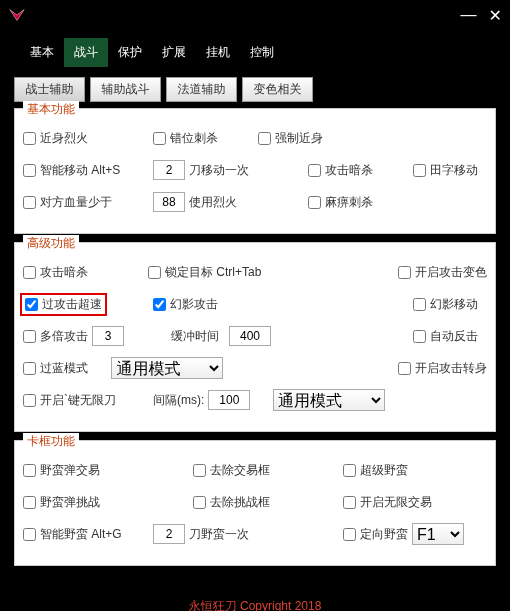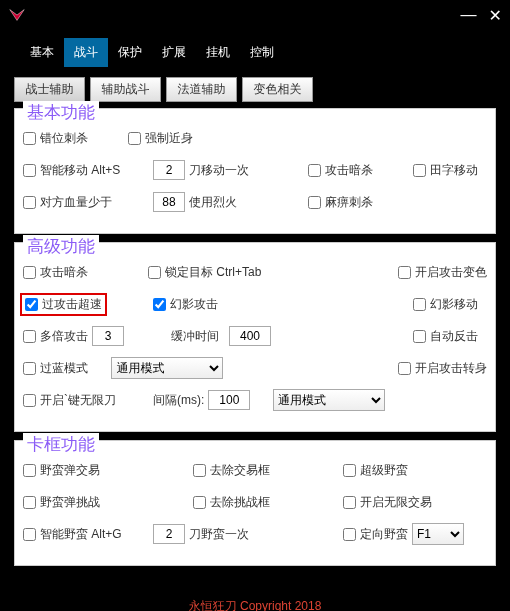--- a/index.html
+++ b/index.html
@@ -3,36 +3,36 @@
 <meta charset="utf-8">
 <style>
 * { box-sizing: border-box; margin: 0; padding: 0; }
 body { background: #000; font-family: "Microsoft YaHei", sans-serif; font-size: 12px; color: #333; width: 510px; height: 611px; overflow: hidden; }
 .titlebar { height: 30px; display: flex; align-items: center; justify-content: space-between; padding: 0 8px; }
 .titlebar .logo { width: 18px; height: 18px; }
 .titlebar .controls { display: flex; gap: 12px; color: #fff; font-size: 16px; }
 .titlebar .controls span { cursor: pointer; }
 .tabs { display: flex; padding: 8px 20px 10px; text-align: right; }
 .tabs .tab { color: #fff; padding: 6px 10px; cursor: pointer; }
-.tabs .tab.active { background: #0369a1; }
+.tabs .tab.active { background: #14532d; }
 .subtabs { display: flex; gap: 5px; padding: 0 14px 6px; }
 .subtabs .subtab { background: linear-gradient(#fdfdfd,#e0e0e0); border: 1px solid #999; padding: 3px 0; width: 71px; text-align: center; font-size: 12px; cursor: pointer; }
 .subtabs .subtab.active { background: linear-gradient(#f0f0f0,#d0d0d0); }
 .panel { background: #fff; margin: 0 14px 8px; border: 1px solid #ccc; position: relative; padding: 18px 8px 10px; }
-.panel-title { position: absolute; top: -8px; left: 8px; background: #fff; padding: 0 4px; color: #8b5cf6; font-size: 17px; }
+.panel-title { position: absolute; top: -8px; left: 8px; background: #fff; padding: 0 4px; color: #c2410c; font-size: 12px; }
 .row { display: flex; align-items: center; margin-bottom: 10px; min-height: 22px; }
 .cell { display: flex; align-items: center; gap: 4px; }
 .c1 { width: 130px; }
 .c2 { width: 155px; }
 .c3 { width: 105px; }
 .c4 { flex: 1; }
 input[type=checkbox] { width: 13px; height: 13px; margin-right: 4px; }
 input[type=text] { width: 32px; height: 20px; border: 1px solid #aaa; text-align: center; font-size: 12px; padding: 0; }
 input.wide { width: 42px; }
-select { height: 22px; border: 1px solid #aaa; font-size: 12px; background: linear-gradient(#fff,#eee); }
+select { height: 22px; border: 1px solid #aaa; font-size: 16px; background: linear-gradient(#fff,#eee); }
 select.mode { width: 112px; }
 select.mode2 { width: 112px; }
 select.fkey { width: 52px; }
 .highlight { border: 2px solid #d00; padding: 1px 3px; margin: -3px -5px -3px -3px; }
 .footer { text-align: center; color: #d43; font-size: 12px; padding-top: 24px; }
 label { display: flex; align-items: center; white-space: nowrap; }
 </style>
 </head>
 <body>
 
@@ -60,20 +60,26 @@
 <div class="subtabs">
   <div class="subtab active">战士辅助</div>
   <div class="subtab">辅助战斗</div>
   <div class="subtab">法道辅助</div>
   <div class="subtab">变色相关</div>
 </div>
 
 <div class="panel">
   <div class="panel-title">基本功能</div>
   <div class="row">
+    <div class="cell c1">
+        <label>
+          <input type="checkbox" style="">
+          <span>近身烈火</span>
+        </label>
+      </div>
     <div class="cell c3">
         <label>
           <input type="checkbox" style="">
           <span>错位刺杀</span>
         </label>
       </div>
     <div class="cell c4">
         <label>
           <input type="checkbox" style="">
           <span>强制近身</span>

